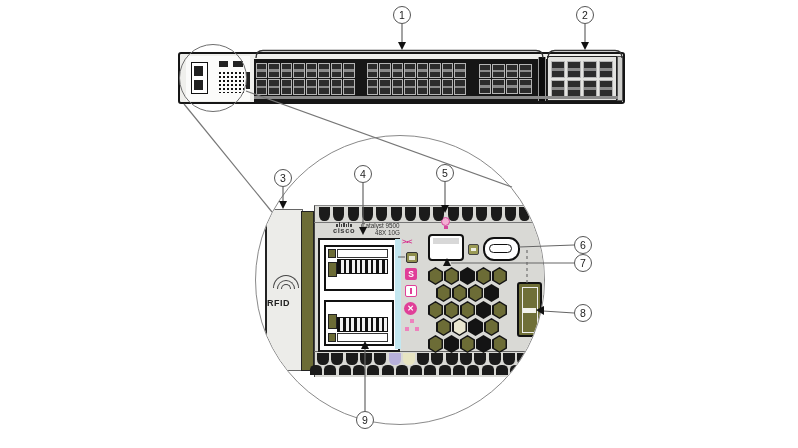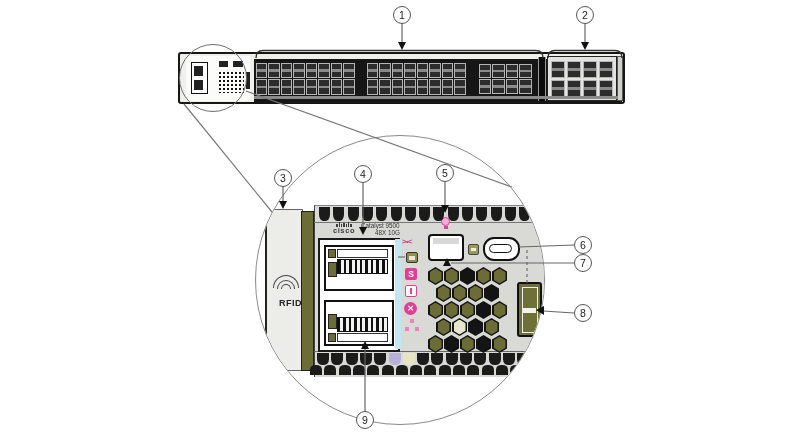--- a/index.html
+++ b/index.html
@@ -33,21 +33,21 @@
        background-image:radial-gradient(#111 1px, transparent 1.3px);background-size:4px 4px;}
   #mini-usb{position:absolute;left:60px;top:16px;width:3.5px;height:17px;background:#222;}
   
   #small-circle{position:absolute;left:179px;top:44px;width:68px;height:68px;border:1.5px solid #6e6e6e;
        border-radius:50%;z-index:4;box-sizing:border-box;}
   #detail-circle{position:absolute;left:255px;top:135px;width:290px;height:290px;border:1.7px solid #8a8a8a;
        border-radius:50%;background:#fff;overflow:hidden;z-index:3;box-sizing:border-box;}
   
   #rfid-panel{position:absolute;left:9px;top:73px;width:38px;height:162px;background:#ecece9;
        border:1px solid #666;border-left:2.5px solid #222;box-sizing:border-box;}
-  #rfid-label{position:absolute;left:0;top:88px;width:100%;text-align:right;
+  #rfid-label{position:absolute;left:0;top:88px;width:100%;text-align:left;
        font-size:9px;font-weight:bold;color:#222;letter-spacing:0.5px;}
   .arc{position:absolute;border:1.6px solid #444;border-bottom:none;border-radius:30px 30px 0 0;box-sizing:border-box;}
   #olive-strip{position:absolute;left:45px;top:75px;width:13px;height:160px;background:#6c6c36;border:1px solid #222;box-sizing:border-box;}
   #main-panel{position:absolute;left:58px;top:69px;width:235px;height:172px;background:#d9d9d5;
        border-left:1px solid #444;border-top:1px solid #888;box-sizing:border-box;}
   .ventcell{position:absolute;background:#1b1b1b;}
   #under-vent-line{position:absolute;left:58px;top:86px;width:235px;height:1px;background:#777;}
   #bottom-line{position:absolute;left:58px;top:215px;width:235px;height:1px;background:#666;}
   #cisco-logo{position:absolute;left:71px;top:86px;width:34px;text-align:center;color:#3c3c3c;}
   #cisco-bars{display:flex;justify-content:center;align-items:flex-end;gap:1px;height:5px;}

